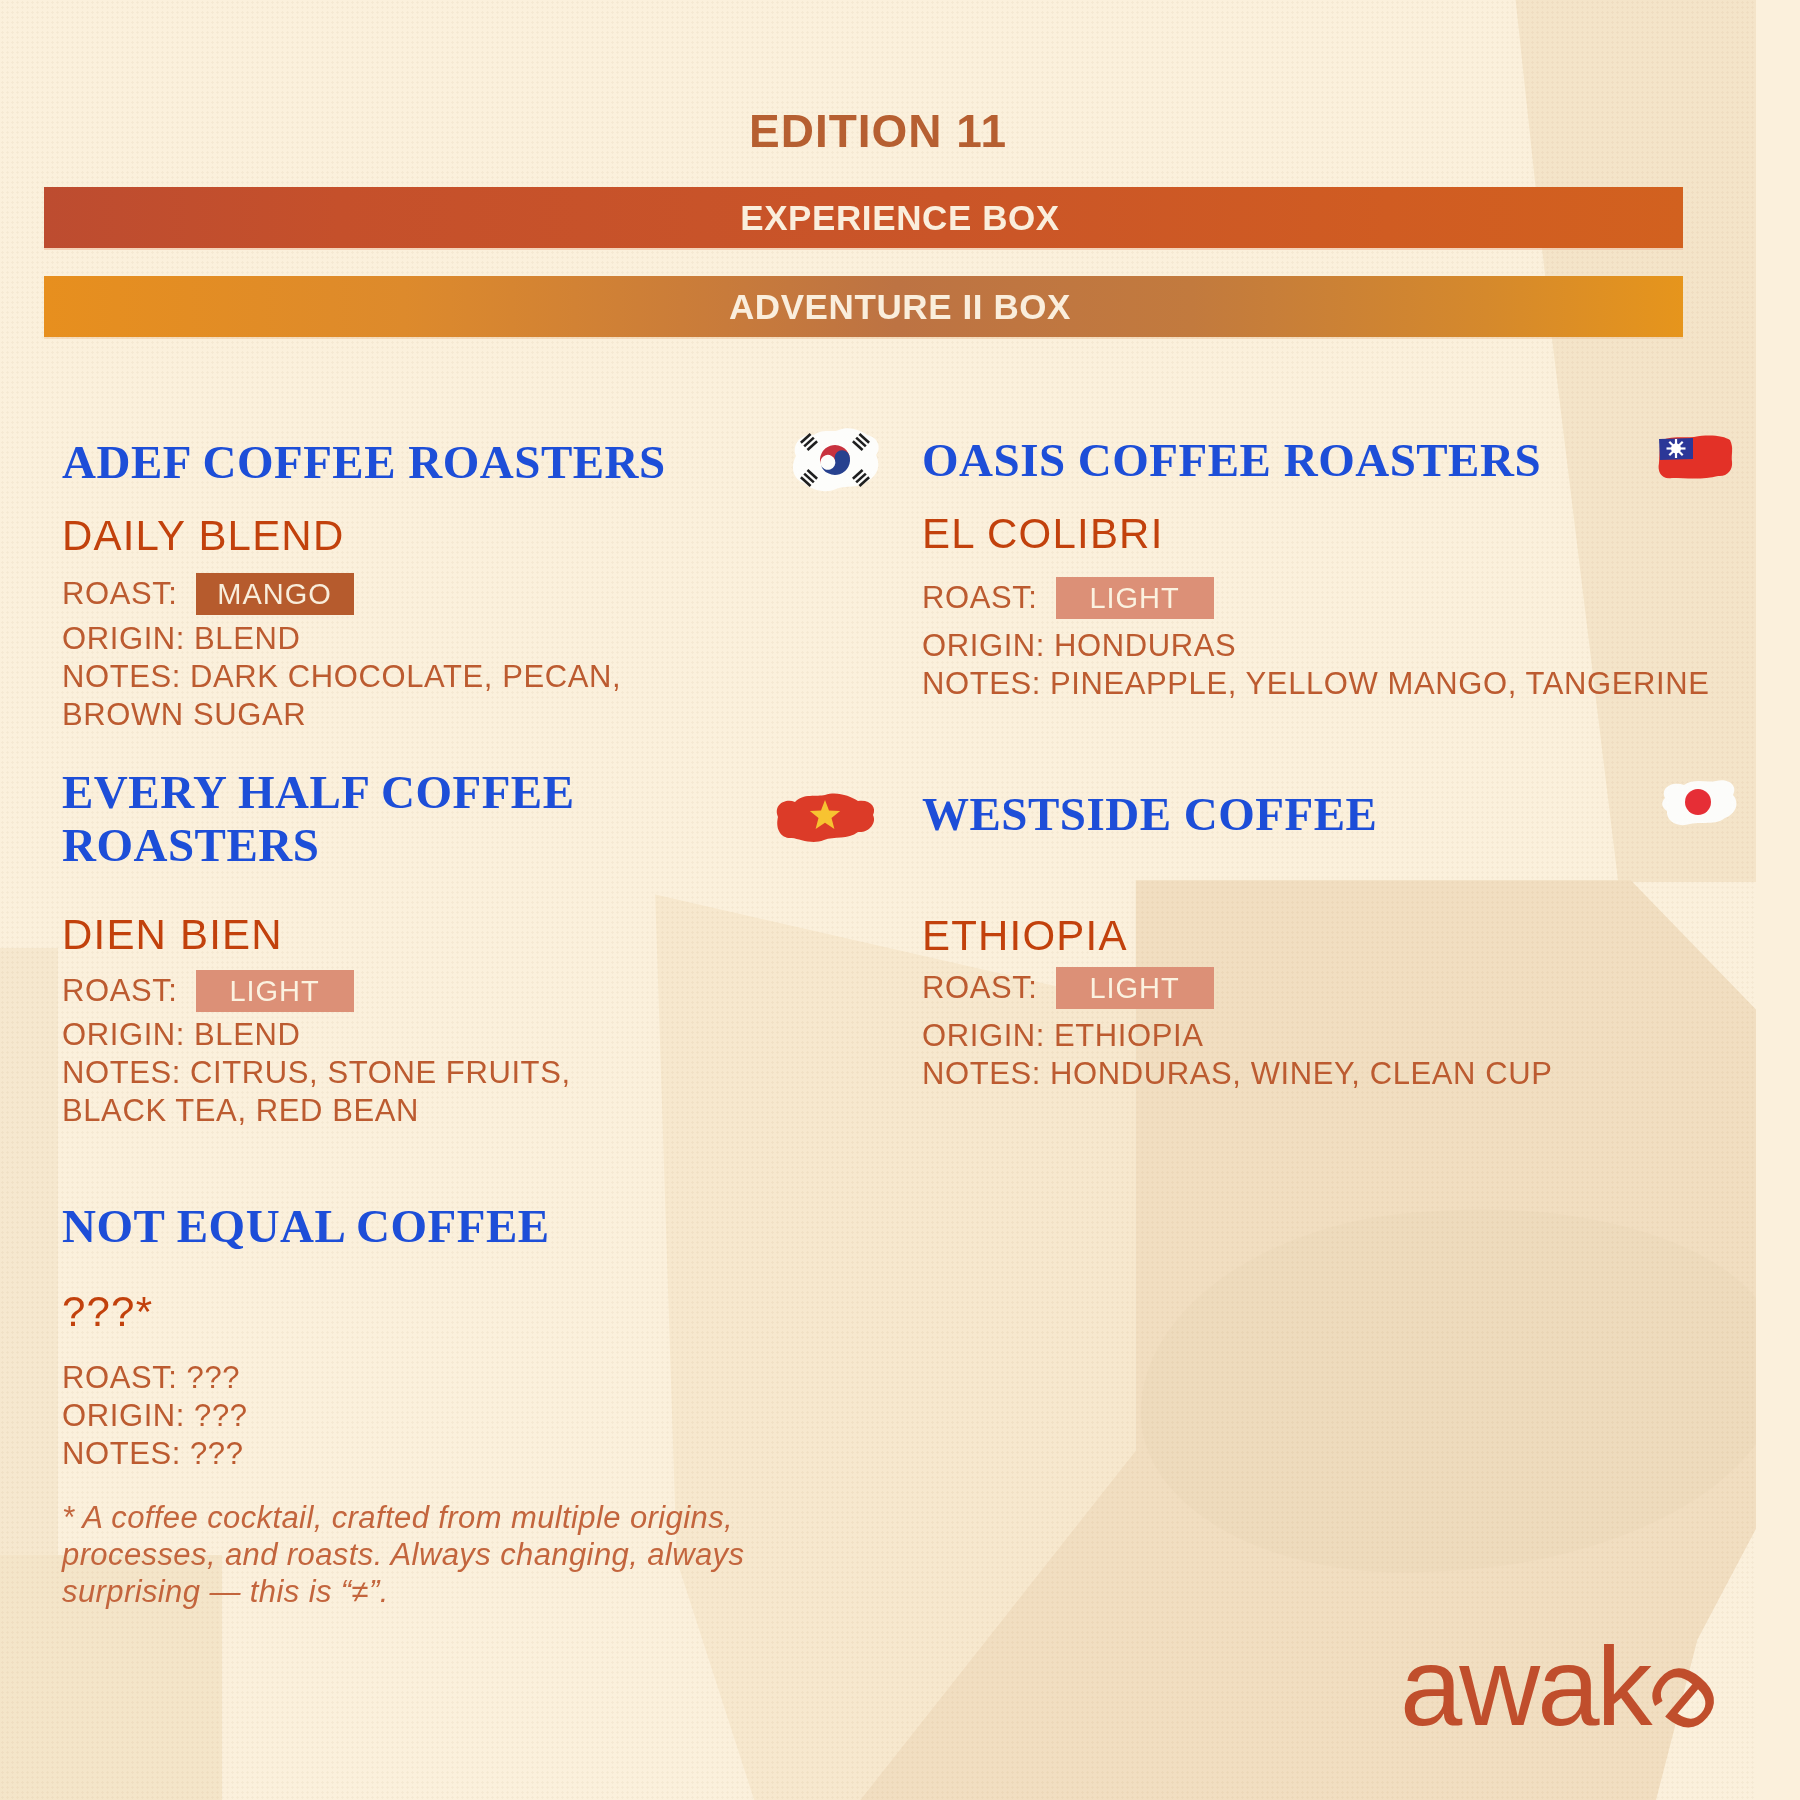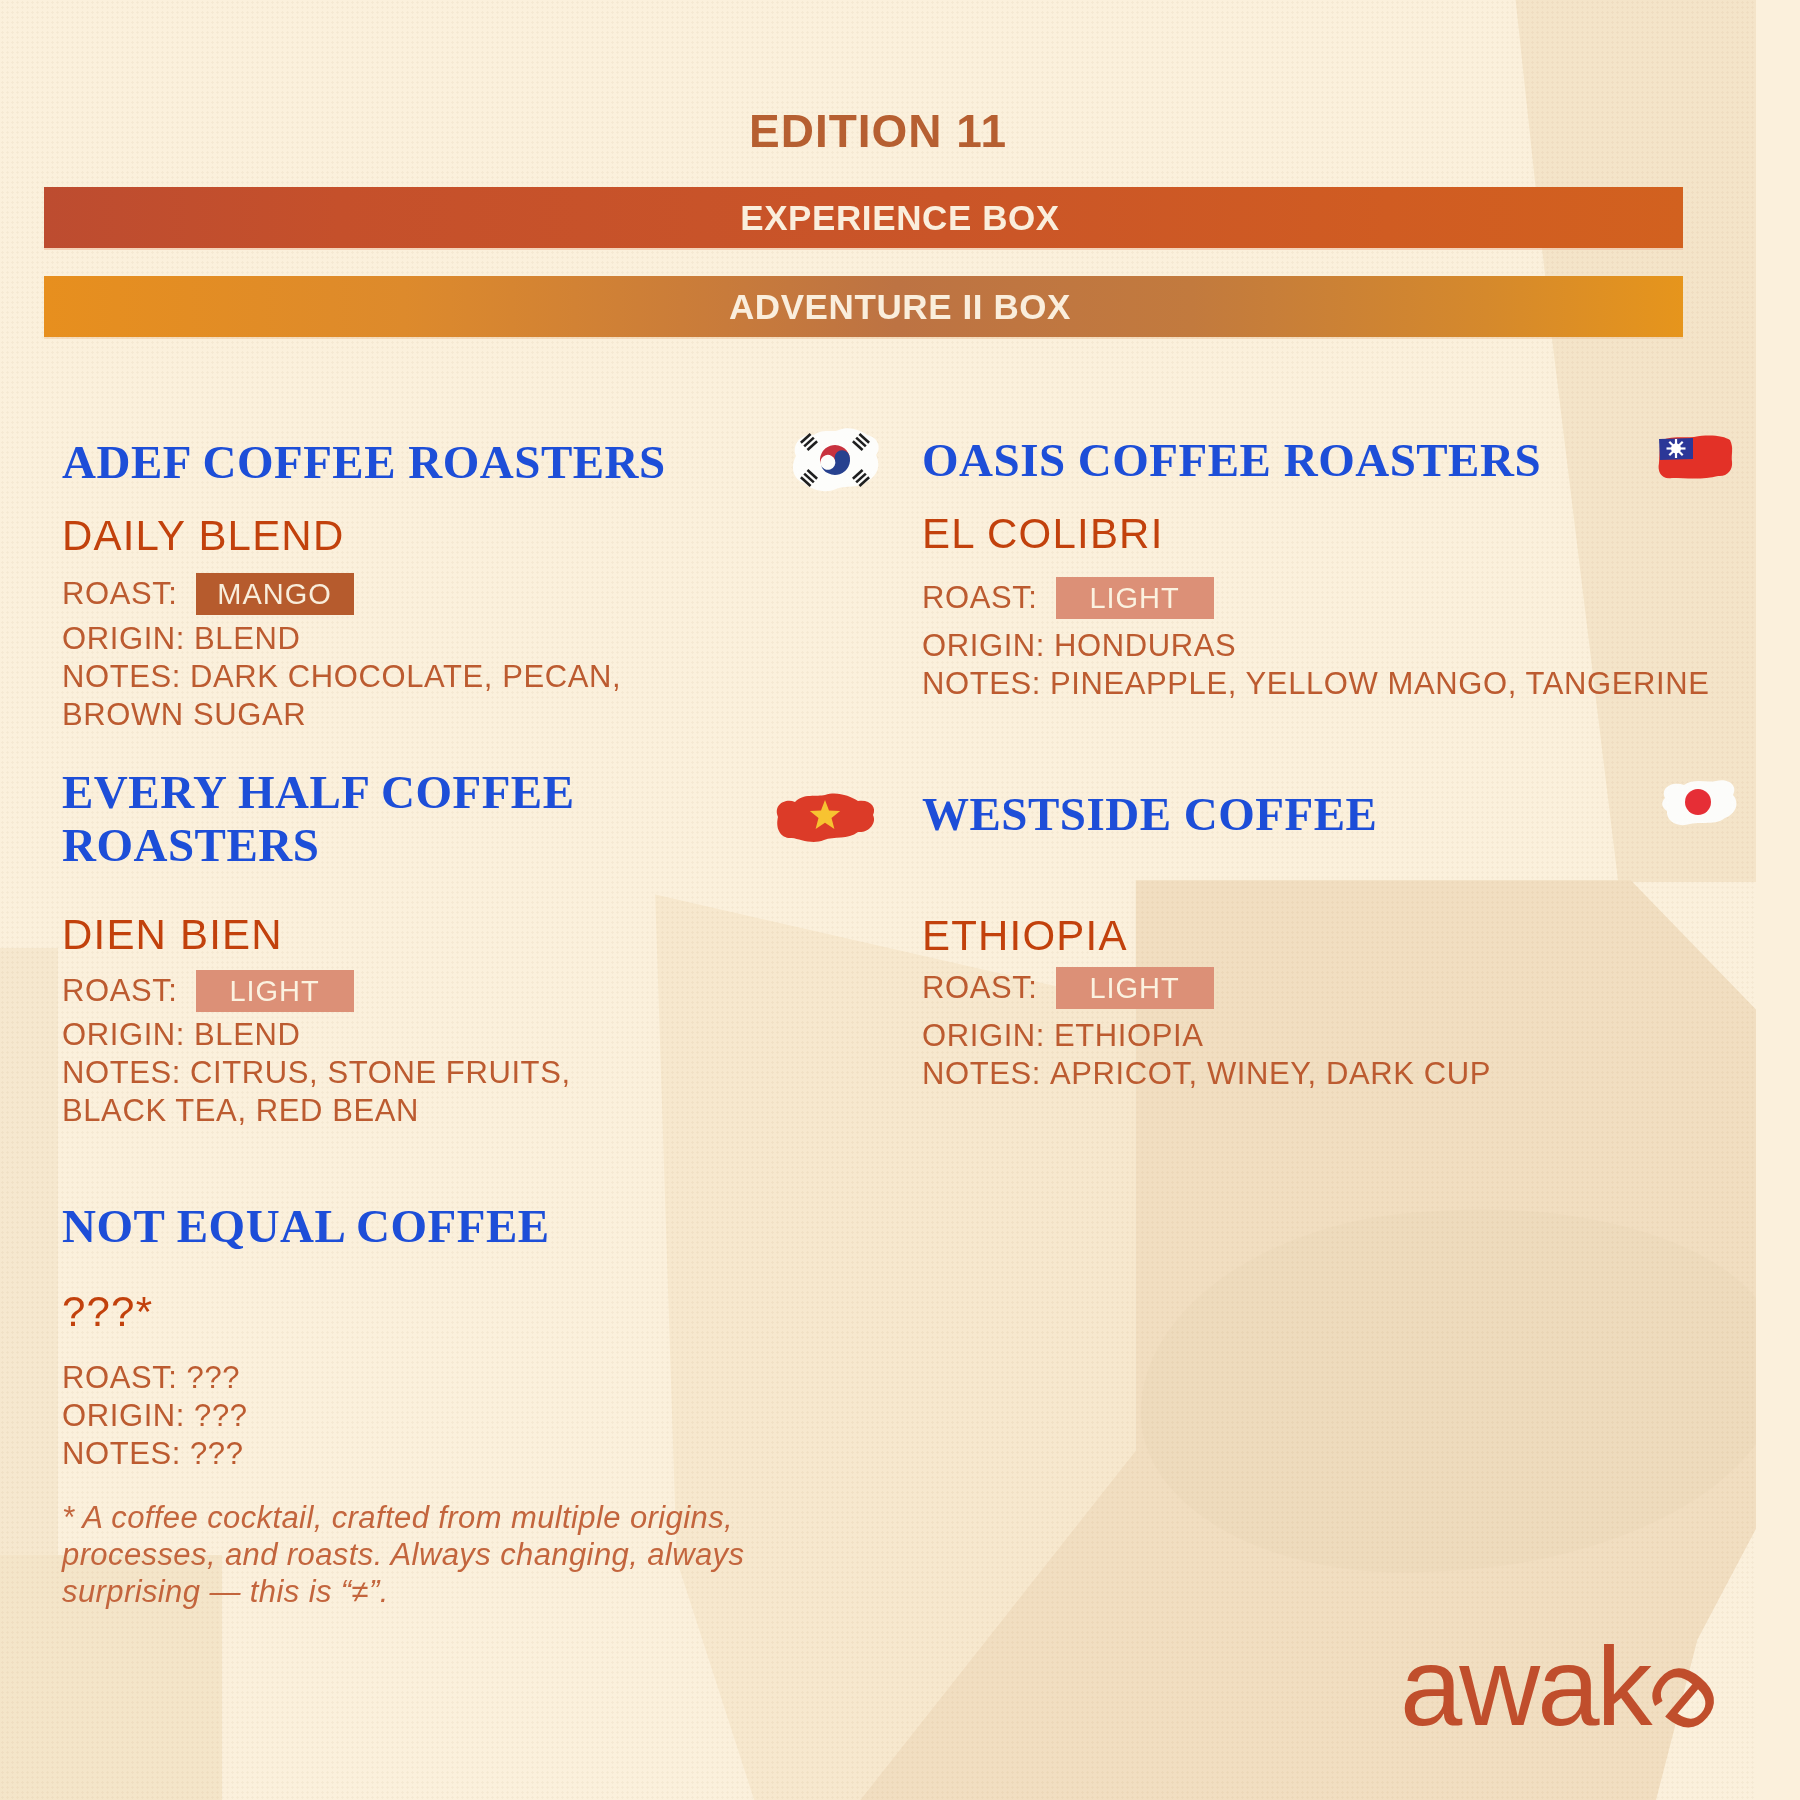--- a/index.html
+++ b/index.html
@@ -140,21 +140,21 @@
 
   <section class="roaster s4">
     <div class="r-title">WESTSIDE COFFEE</div>
     <div class="r-sub">ETHIOPIA</div>
     <div class="r-roast-row">
       <span class="r-label">ROAST:</span>
       <span class="chip light">LIGHT</span>
     </div>
     <div class="r-lines">
       <div class="r-line"><span>ORIGIN:</span><span class="val">ETHIOPIA</span></div>
-      <div class="r-line"><span>NOTES:</span><span class="val">APRICOT, WINEY, DARK CUP</span></div>
+      <div class="r-line"><span>NOTES:</span><span class="val">HONDURAS, WINEY, CLEAN CUP</span></div>
     </div>
   </section>
 
   <section class="roaster s5">
     <div class="r-title">NOT EQUAL COFFEE</div>
     <div class="r-sub">???*</div>
     <div class="r-lines">
       <div class="r-line"><span>ROAST:</span><span class="val">???</span></div>
       <div class="r-line"><span>ORIGIN:</span><span class="val">???</span></div>
       <div class="r-line"><span>NOTES:</span><span class="val">???</span></div>

